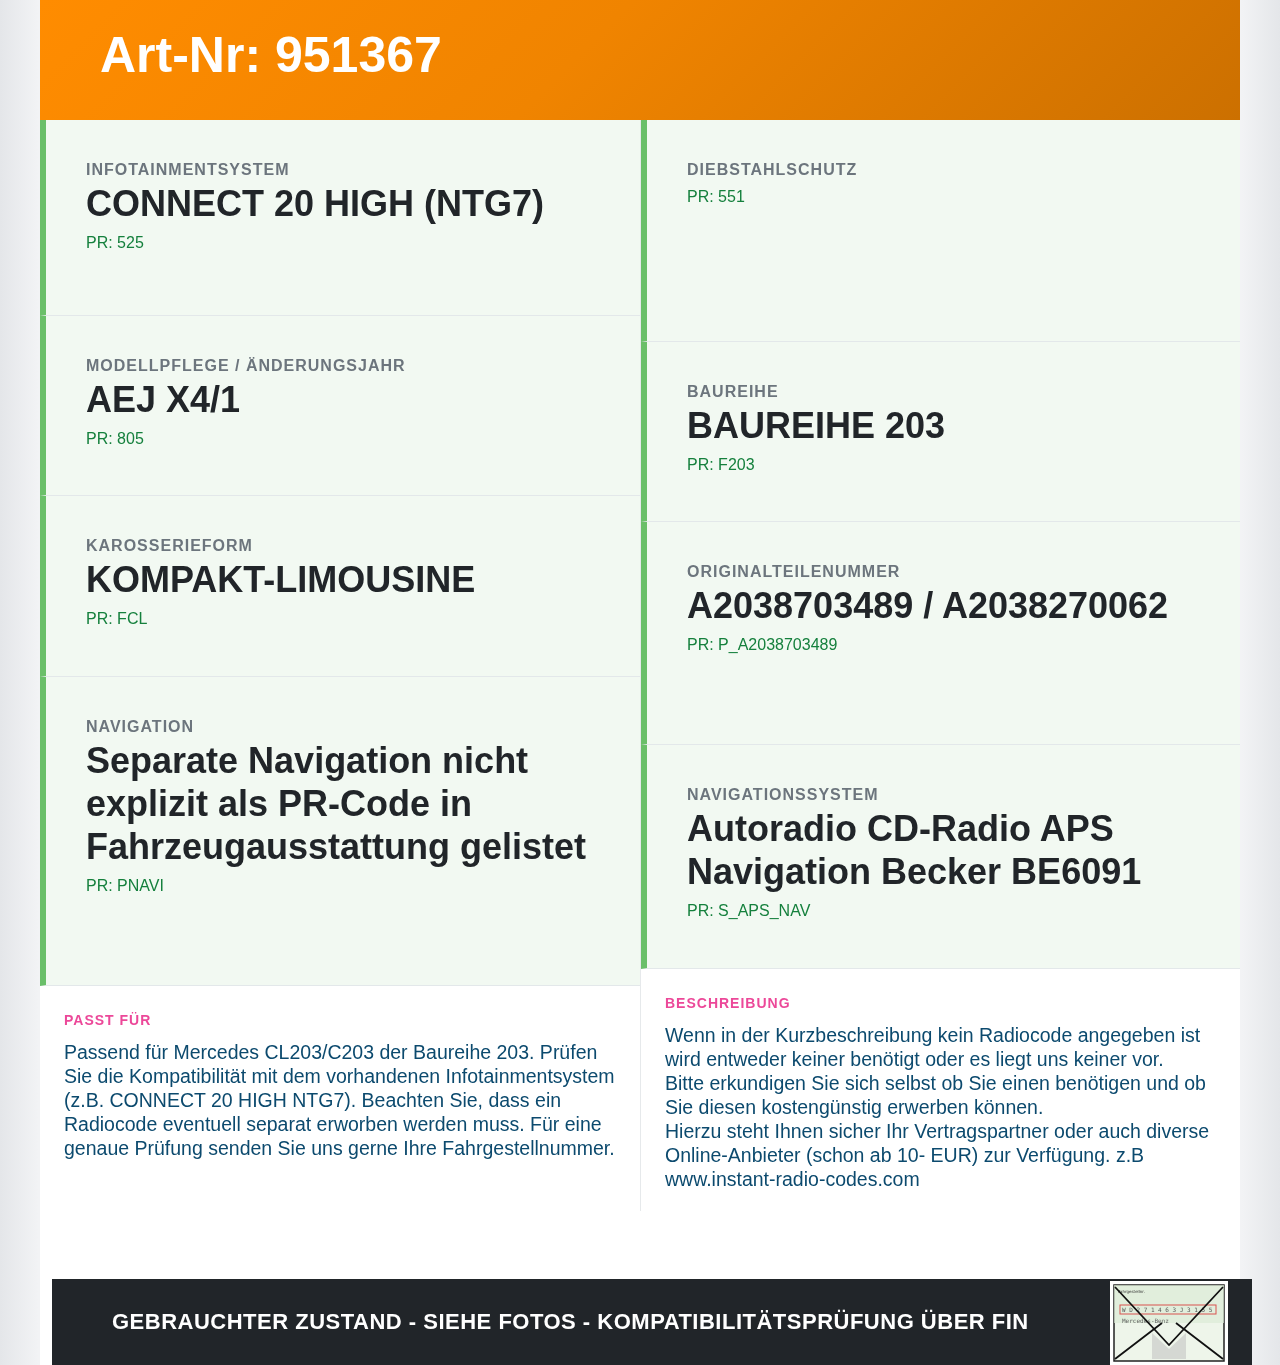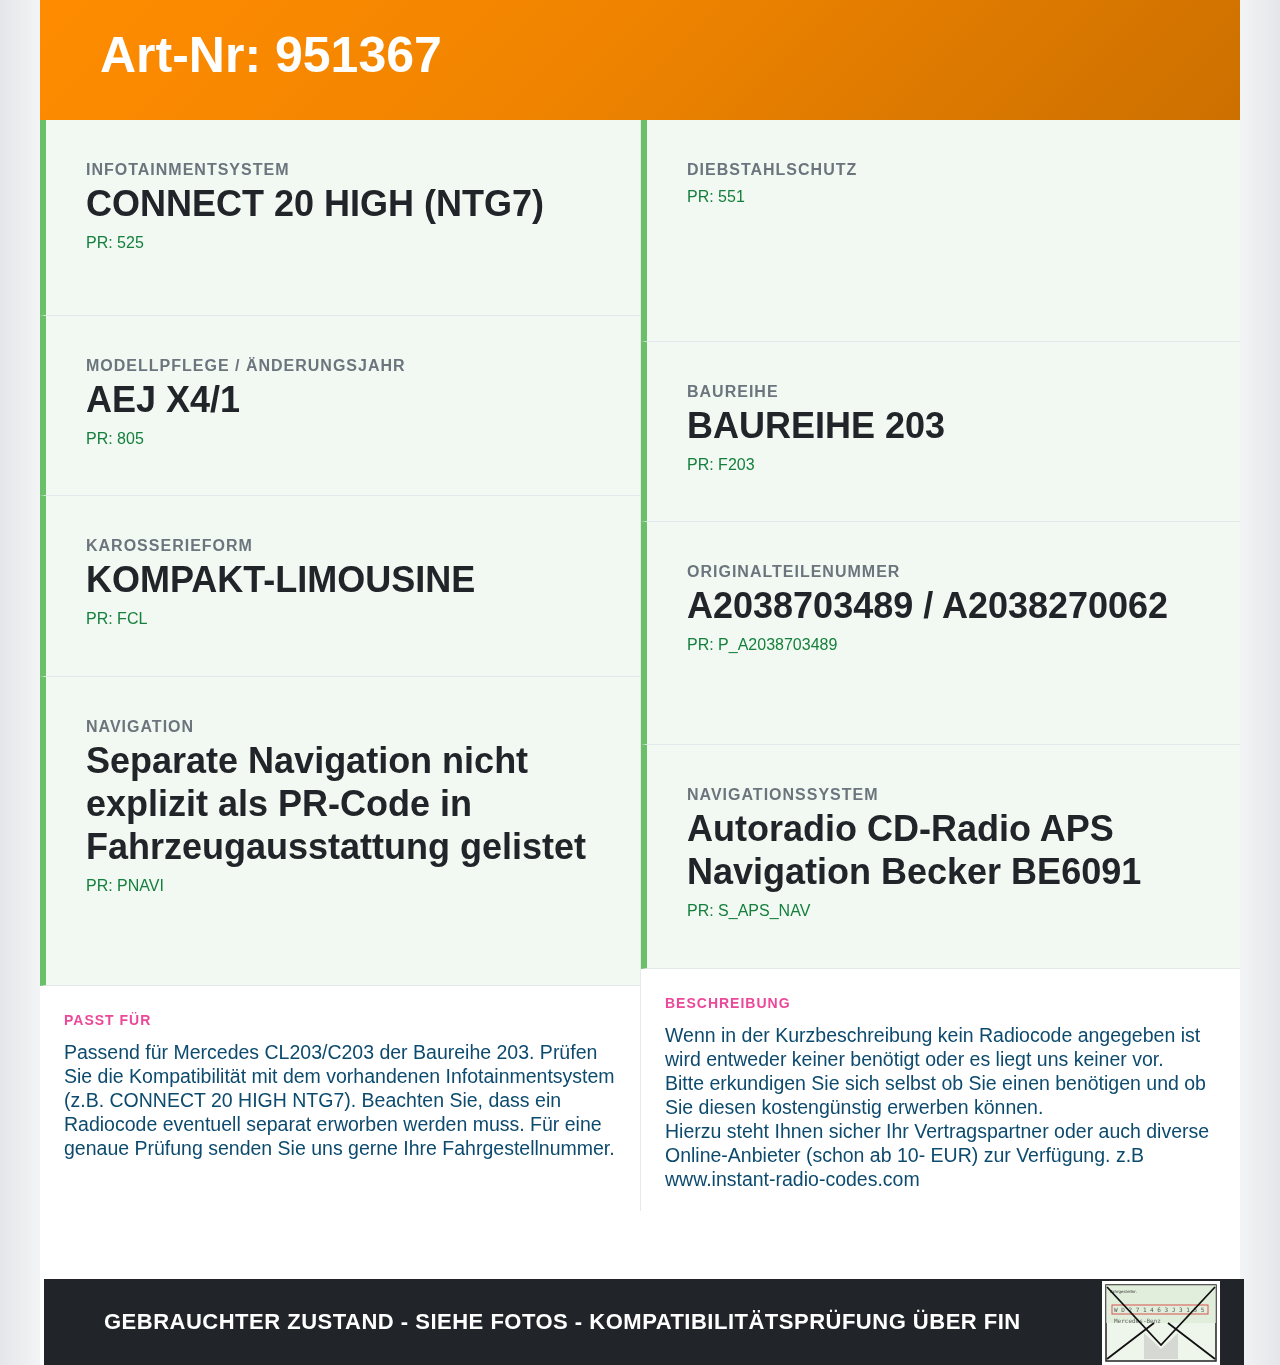--- a/index.html
+++ b/index.html
@@ -50,21 +50,21 @@
     }
     .note .label {
       font-size: 14px; font-weight: 700; letter-spacing: 1px; color: #ec4899;
       text-transform: uppercase; line-height: 16px;
     }
     .note .text {
       font-size: 19.5px; line-height: 24px; color: #0c4a6e; margin-top: 12px;
       white-space: pre-line;
     }
     .footer {
-      position: absolute; left: 4px; top: 1279px; width: 1200px; height: 86px;
+      position: absolute; left: 12px; top: 1279px; width: 1200px; height: 86px;
       background: #212529;
       display: flex; align-items: center; justify-content: space-between;
       padding-left: 60px; padding-right: 24px;
     }
     .footer .status {
       color: #ffffff; font-size: 22px; font-weight: 700; letter-spacing: 0.5px;
       text-transform: uppercase;
     }
     .fin-thumb {
       width: 118px; height: 84px; margin-top: 2px;

